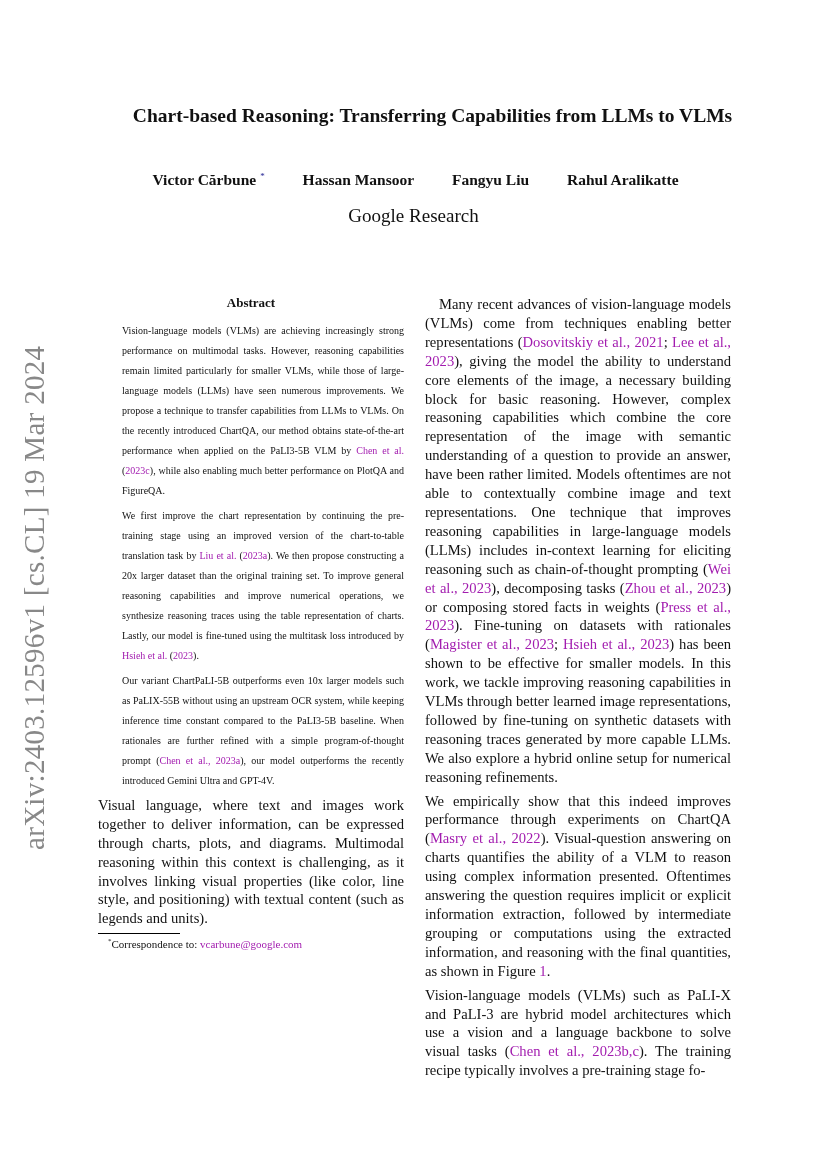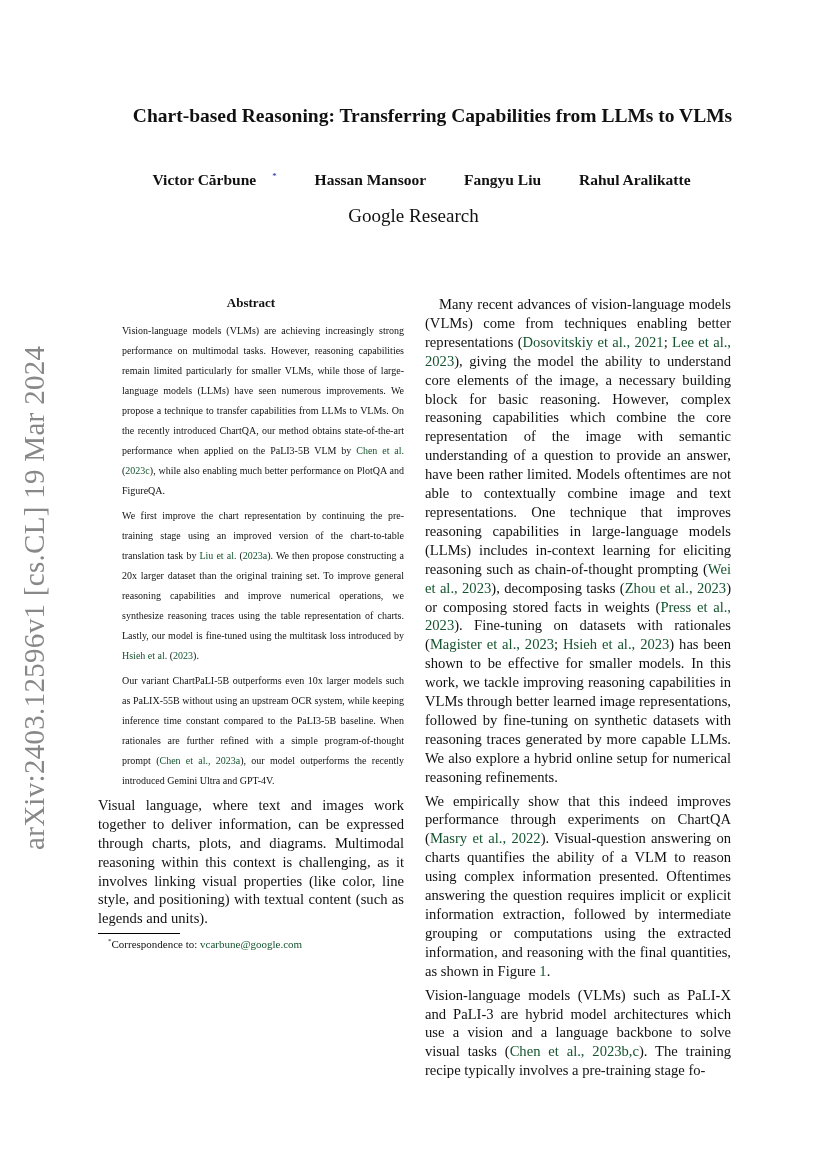--- a/index.html
+++ b/index.html
@@ -37,36 +37,36 @@
   }
   .abs-p {
     margin: 0 0 5px 24px; width: 282px; font-size: 10px; line-height: 20px;
   }
   .sec-head {
     font-weight: bold; font-size: 15.5px; margin: 12px 0 8px 0;
   }
   .sec-head .num { display: inline-block; width: 25px; }
   .p { margin: 0 0 5px 0; }
   .indent { text-indent: 14px; }
-  .cite { color: #14532d; }
+  .cite { color: #a21caf; }
   .fn-rule {
     width: 82px; border-top: 1px solid #000; margin-top: 5px;
   }
   .footnote { font-size: 11px; margin-left: 10px; line-height: 14px; }
 </style>
 </head>
 <body>
 
 <div class="arxiv-stamp">arXiv:2403.12596v1  [cs.CL]  19 Mar 2024</div>
 
 <div class="title">Chart-based Reasoning: Transferring Capabilities from LLMs to VLMs</div>
 
 <div class="authors">
   <div>
-    <span><span style="margin:16px">Victor Cărbune</span><sup style="font-weight:normal;font-size:9px;color:#1c1c8f">*</sup></span>
+    <span><span style="margin:4px">Victor Cărbune</span><sup style="font-weight:normal;font-size:9px;color:#1c1c8f">*</sup></span>
     <span>Hassan Mansoor</span>
     <span>Fangyu Liu</span>
     <span>Rahul Aralikatte</span>
   </div>
 </div>
 
 <div class="affil">Google Research</div>
 
 <div class="col col-left">
   <div class="abstract-head">Abstract</div>

